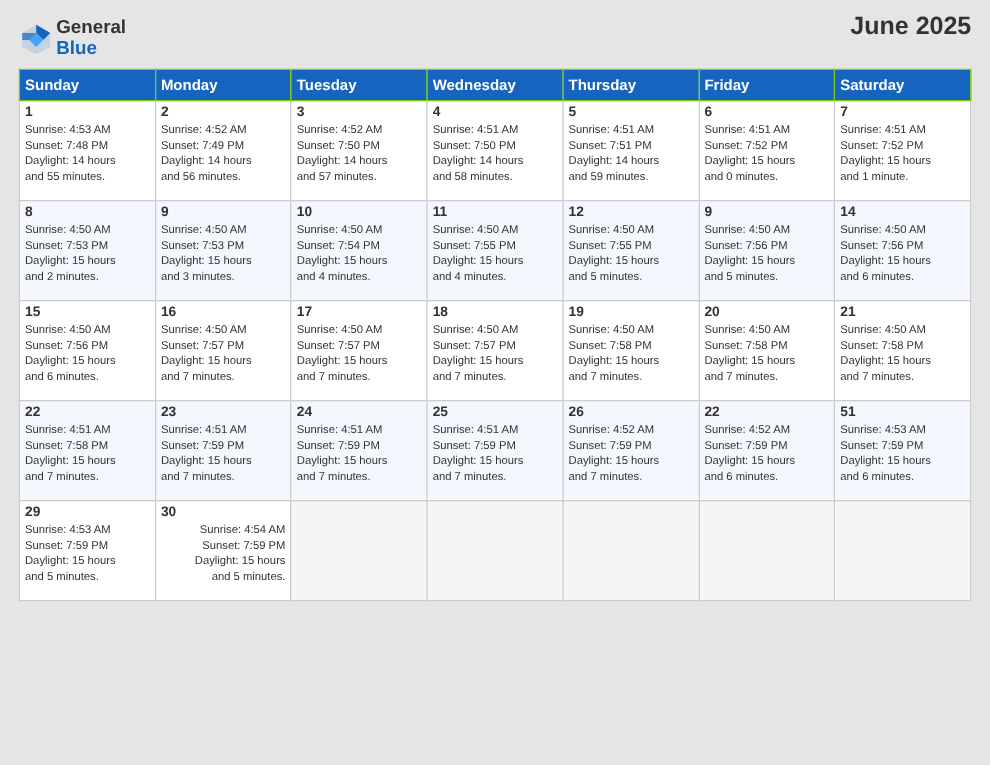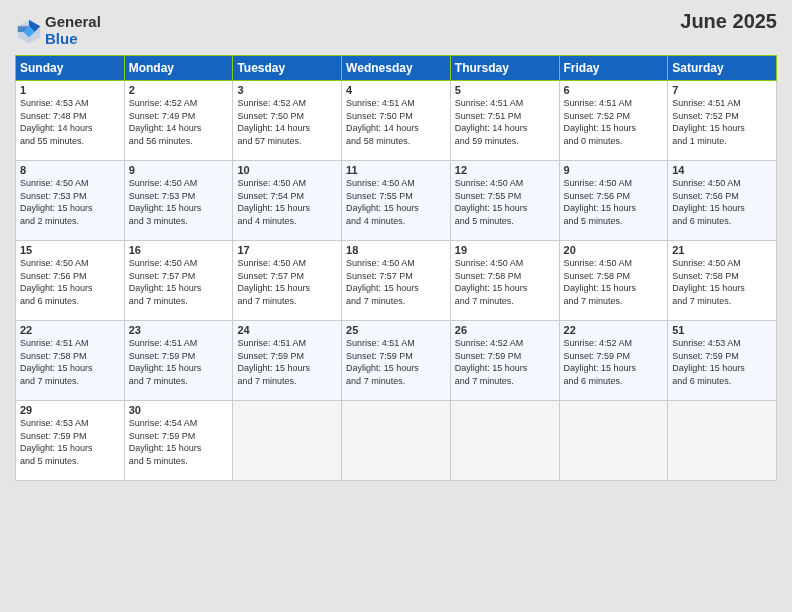--- a/index.html
+++ b/index.html
@@ -343,21 +343,21 @@
         <tr>
           <td>
             <span class="day-num">29</span>
             <div class="cell-text" style="white-space: pre-line;">Sunrise: 4:53 AM
 Sunset: 7:59 PM
 Daylight: 15 hours
 and 5 minutes.</div>
           </td>
           <td>
             <span class="day-num">30</span>
-            <div class="cell-text" style="white-space: pre-line;">Sunrise: 4:54 AM
+            <div class="cell-text" style="white-space: pre-line; text-align: right;">Sunrise: 4:54 AM
 Sunset: 7:59 PM
 Daylight: 15 hours
 and 5 minutes.</div>
           </td>
           <td class="empty-cell"></td>
           <td class="empty-cell"></td>
           <td class="empty-cell"></td>
           <td class="empty-cell"></td>
           <td class="empty-cell"></td>
         </tr>

